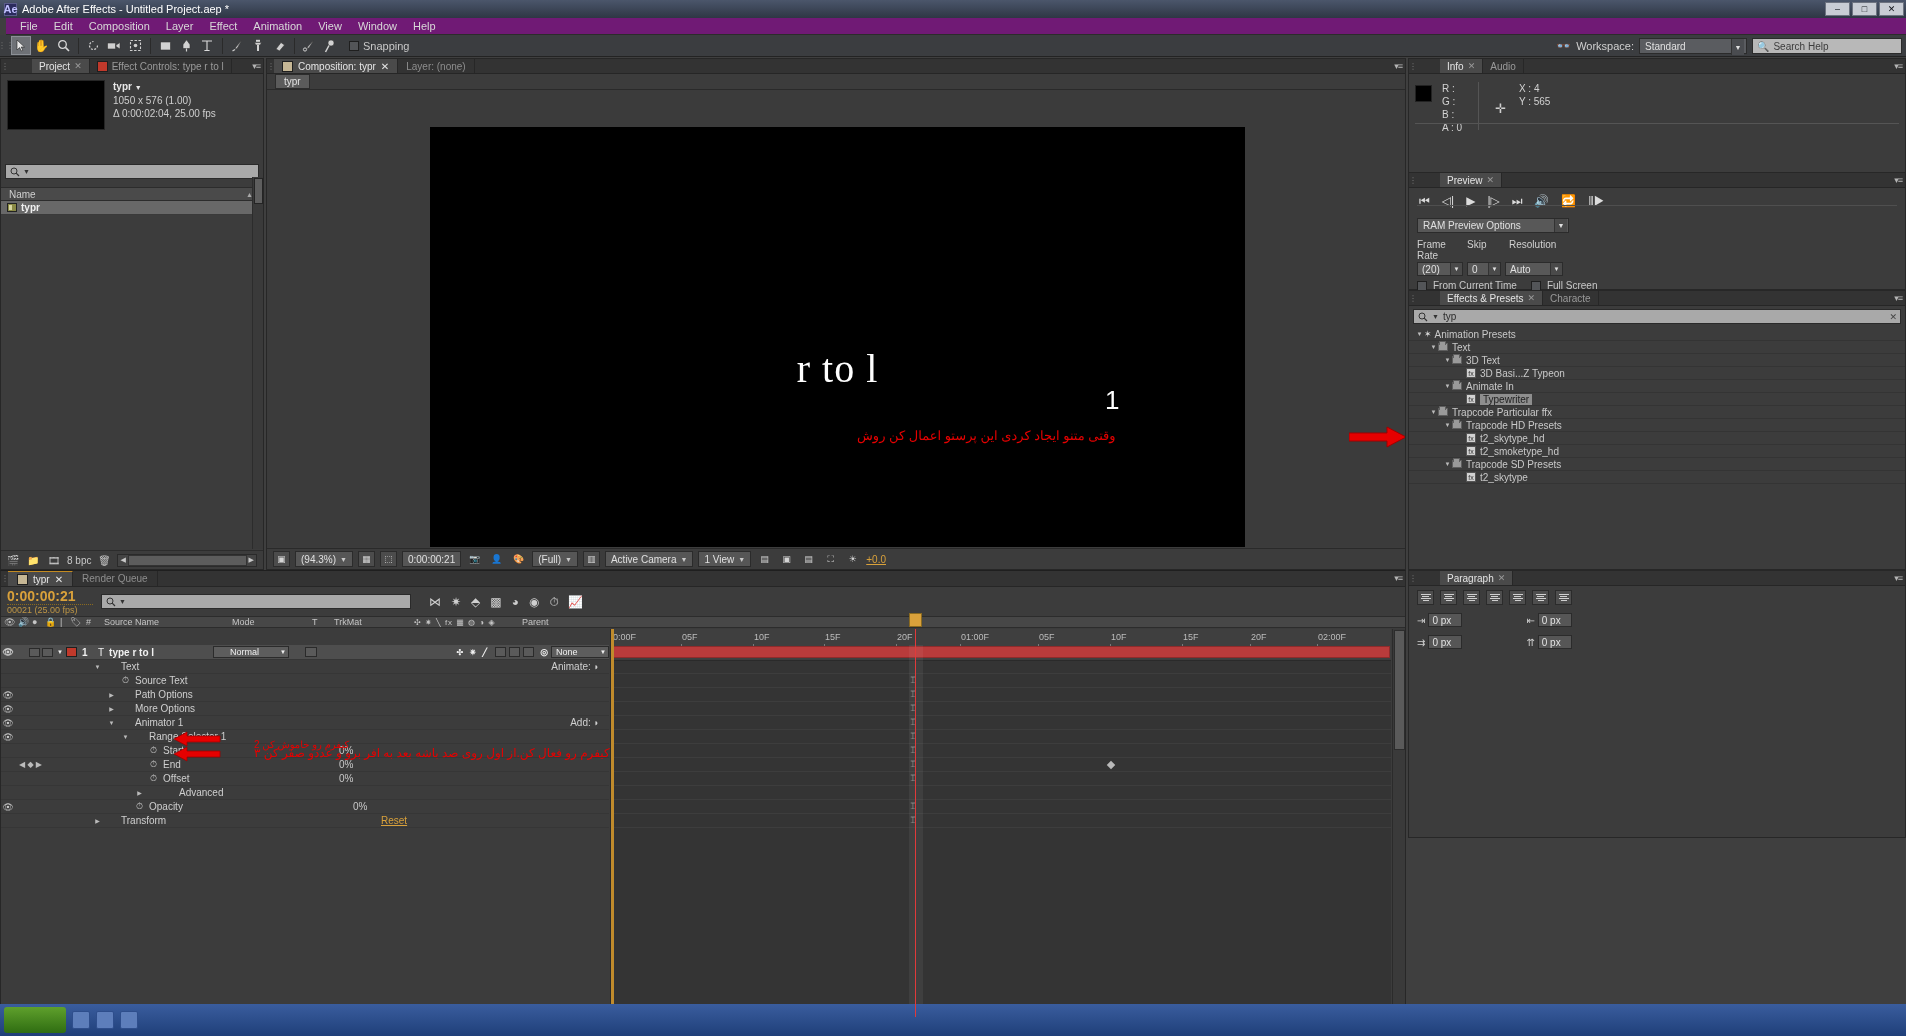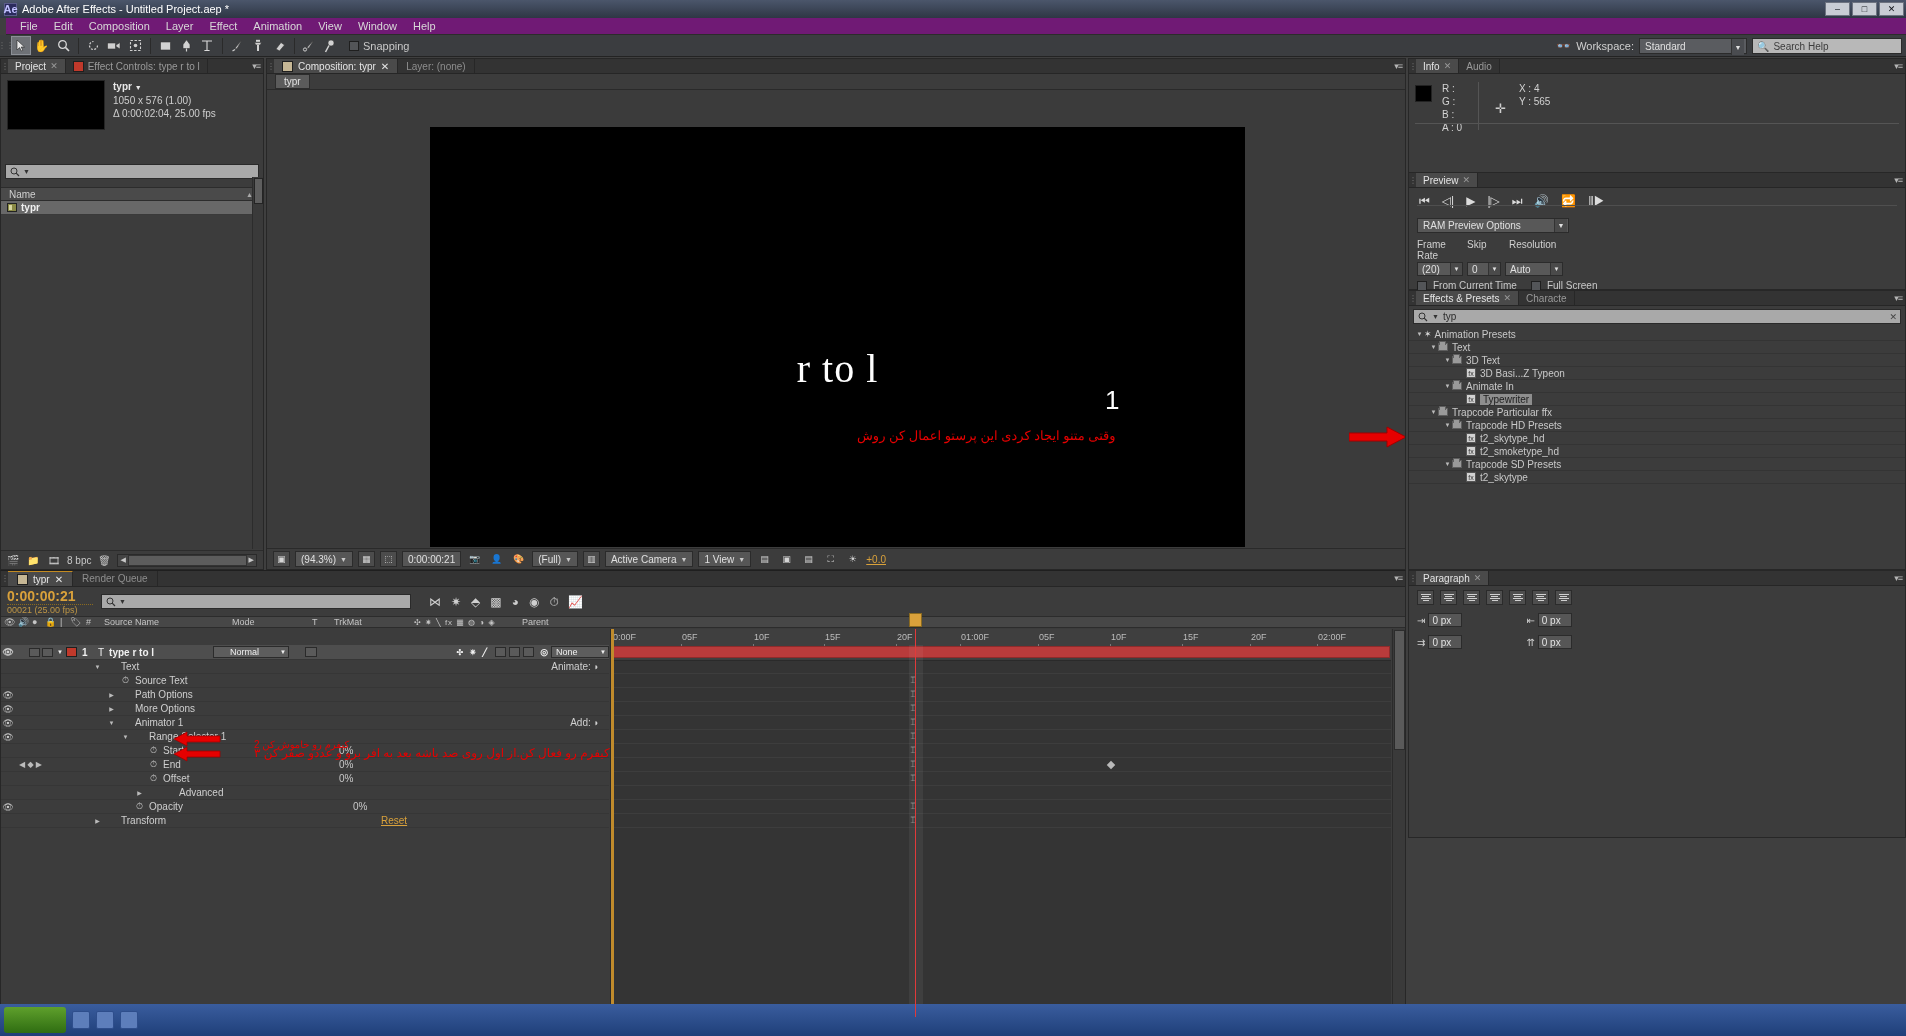--- a/index.html
+++ b/index.html
@@ -69,21 +69,21 @@
   .panel{ position:absolute; background:#3c3c3c; border:1px solid #272727; }
   .tabbar{
     height:15px; background:#333333; display:flex; align-items:stretch;
     border-bottom:1px solid #262626; position:relative;
   }
   .grip{ width:7px; display:flex;align-items:center;justify-content:center;color:#7d7d7d;font-size:8px;letter-spacing:-1px; }
   .tab{
     display:flex;align-items:center;gap:4px;padding:0 7px;font-size:10px;color:#9a9a9a;
     background:#333333; border-right:1px solid #272727;
   }
-  .tab.active{ background:#4a4a4a; color:#e4e4e4; }
+  .tab.active{ background:#4a4a4a; color:#e4e4e4;margin-left:24px; }
   .tab .x{ font-size:9px;color:#999; }
   .tab-menu{ position:absolute;right:3px;top:2px;font-size:9px;color:#b5b5b5;letter-spacing:-1px; }
   .sw{ width:11px;height:11px;background:#c0392b;border:1px solid #1f1f1f; }
   .sw.tan{ background:#c6b795; }
 
   
   #project-panel{ left:0; top:58px; width:264px; height:512px; }
   .proj-head{ height:88px; display:flex; padding:6px; gap:8px; }
   .proj-thumb{ width:98px;height:50px;background:#000; border:1px solid #252525; }
   .proj-meta{ font-size:10px; color:#cfcfcf; line-height:13px; }

